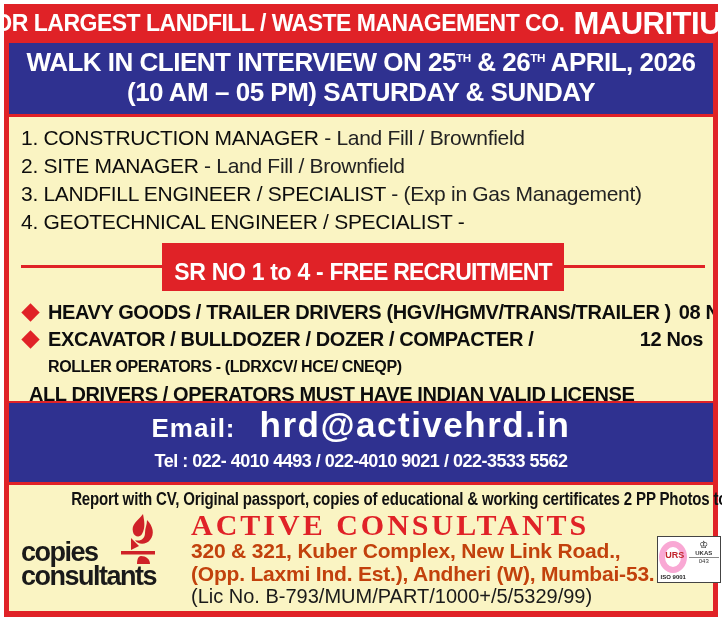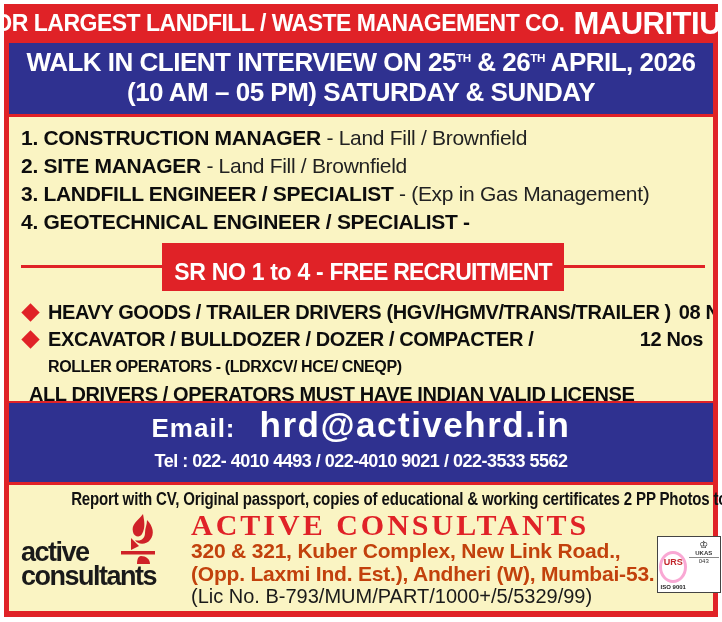--- a/index.html
+++ b/index.html
@@ -45,21 +45,21 @@
   
   .jobs-panel {
     background: #faf4c3;
     margin-top: 3px;
     flex: 1 1 auto;
     padding: 7px 8px 4px 12px;
     color: #161616;
     overflow: hidden;
   }
   .job-row { font-size: 21px; line-height: 28px; white-space: nowrap; letter-spacing: -0.3px; }
-  .job-title { font-weight: bold; color: #0d0d0d; }
+  .job-title { font-weight: normal; color: #0d0d0d; }
   .job-desc { font-weight: normal; color: #222; }
   .job-note { font-size: 21px; line-height: 28px; padding-left: 22px; color: #222; letter-spacing: -0.3px; }
   
   .sr-row { display: flex; align-items: center; margin: 7px 0 8px 0; }
   .sr-line { flex: 1 1 auto; height: 3px; background: #e02227; }
   .sr-box {
     background: #e02227; color: #fff;
     font-weight: bold; font-size: 23px;
     padding: 16px 12px 5px 12px; white-space: nowrap; letter-spacing: -0.3px;
   }
@@ -114,22 +114,22 @@
   }
   .addr { font-size: 21px; font-weight: bold; line-height: 23px; letter-spacing: -0.2px; white-space: nowrap; color: #c2410c; }
   .lic { font-size: 20px; font-weight: normal; line-height: 23px; letter-spacing: 0px; white-space: nowrap; color: #1a1a1a; }
   .badges-box {
     flex: 0 0 auto; width: 64px; margin-top: 26px; margin-left: 2px;
     background: #fff; border: 1px solid #444;
     display: flex; padding: 2px 1px; gap: 1px;
   }
   .badge { flex: 1; text-align: center; }
   .urs-oval {
-    border: 3px solid #f9a8d4; border-radius: 50%;
-    width: 28px; height: 32px; margin: 12px auto 1px auto;
+    border: 6px solid #f9a8d4; border-radius: 50%;
+    width: 28px; height: 32px; margin: 2px auto 1px auto;
     color: #c2262c; font-size: 9px; font-weight: bold; line-height: 17px;
   }
   .urs-iso { font-size: 6px; font-weight: bold; color: #222; }
   .ukas-crown { font-size: 10px; line-height: 11px; color: #111; }
   .ukas-name { font-size: 6px; font-weight: bold; color: #333; }
   .ukas-num { font-size: 6px; color: #333; border-top: 1px solid #888; margin-top: 1px; }
 </style>
 </head>
 <body>
 
@@ -186,21 +186,21 @@
         <div class="logo-block">
           <span class="logo-flame">
             <svg width="52" height="56" viewBox="0 0 52 56">
               <path d="M30 2 C24 10 18 12 20 20 C21 25 27 26 29 22 C33 15 31 8 30 2 Z" fill="#cf2127"></path>
               <path d="M34 8 C40 14 42 22 37 28 C33 33 25 33 22 28 C27 30 32 27 32 21 C32 16 34 13 34 8 Z" fill="#cf2127"></path>
               <path d="M18 26 L26 34 L18 38 Z" fill="#cf2127"></path>
               <rect x="8" y="39" width="34" height="3.5" fill="#cf2127"></rect>
               <path d="M28 44 C33 44 37 47 37 52 L24 52 C24 48 25 44 28 44 Z" fill="#cf2127"></path>
             </svg>
           </span>
-          <div class="logo-text">active</div>
+          <div class="logo-text">copies</div>
           <div class="logo-text">consultants</div>
         </div>
         <div class="company-block">
           <div class="company-name">ACTIVE CONSULTANTS</div>
           <div class="addr">320 &amp; 321, Kuber Complex, New Link Road.,</div>
           <div class="addr">(Opp. Laxmi Ind. Est.), Andheri (W), Mumbai-53.</div>
           <div class="lic">(Lic No. B-793/MUM/PART/1000+/5/5329/99)</div>
         </div>
         <div class="badges-box">
           <div class="badge">

